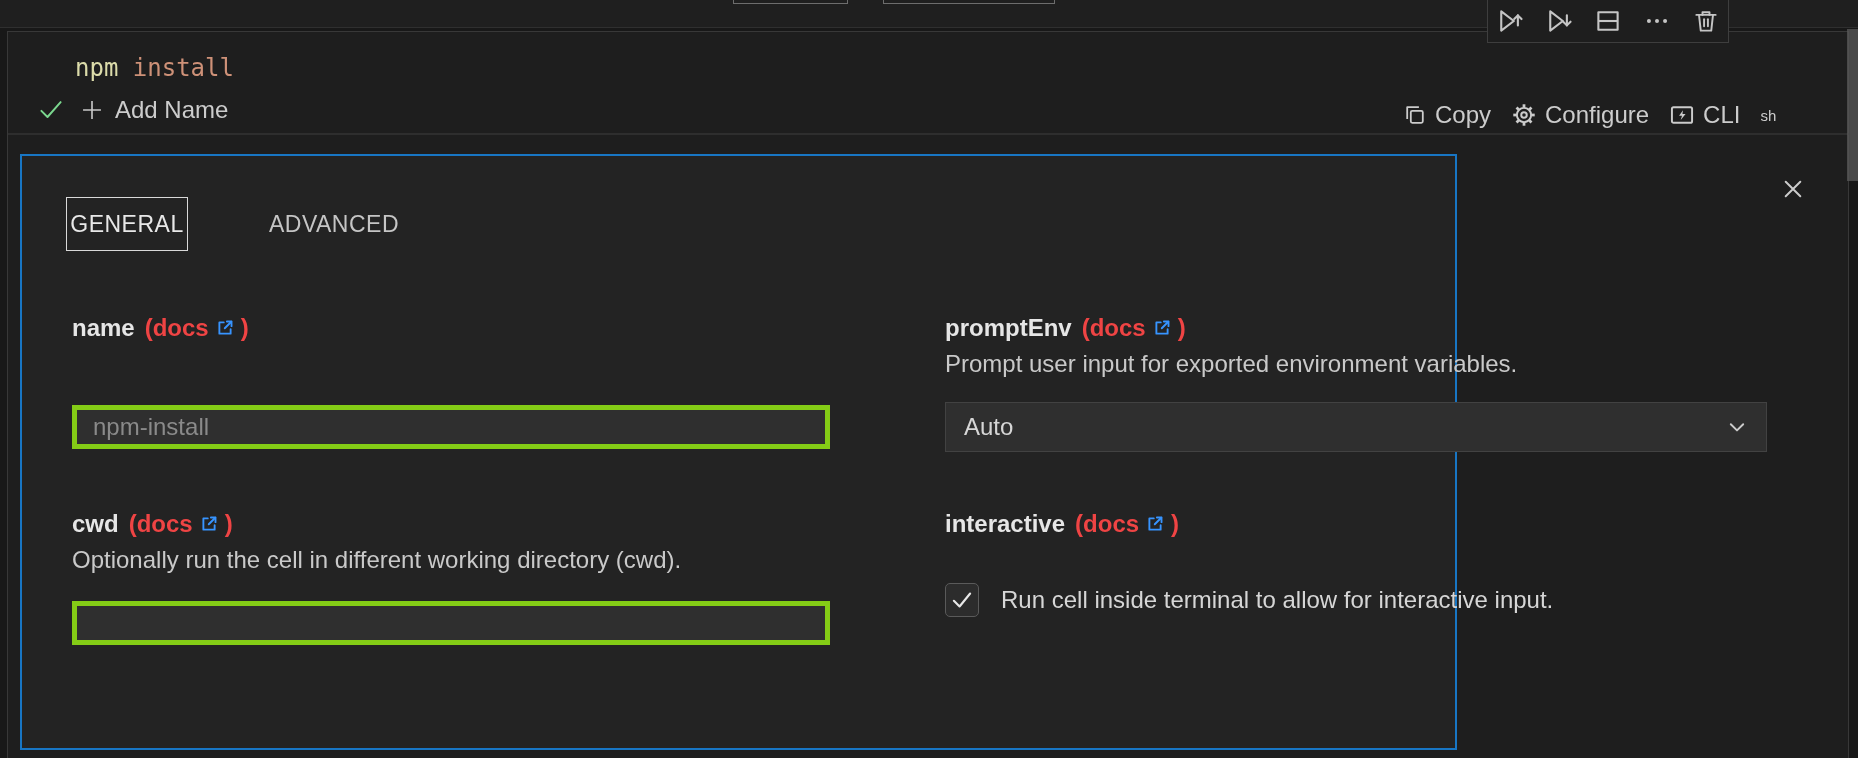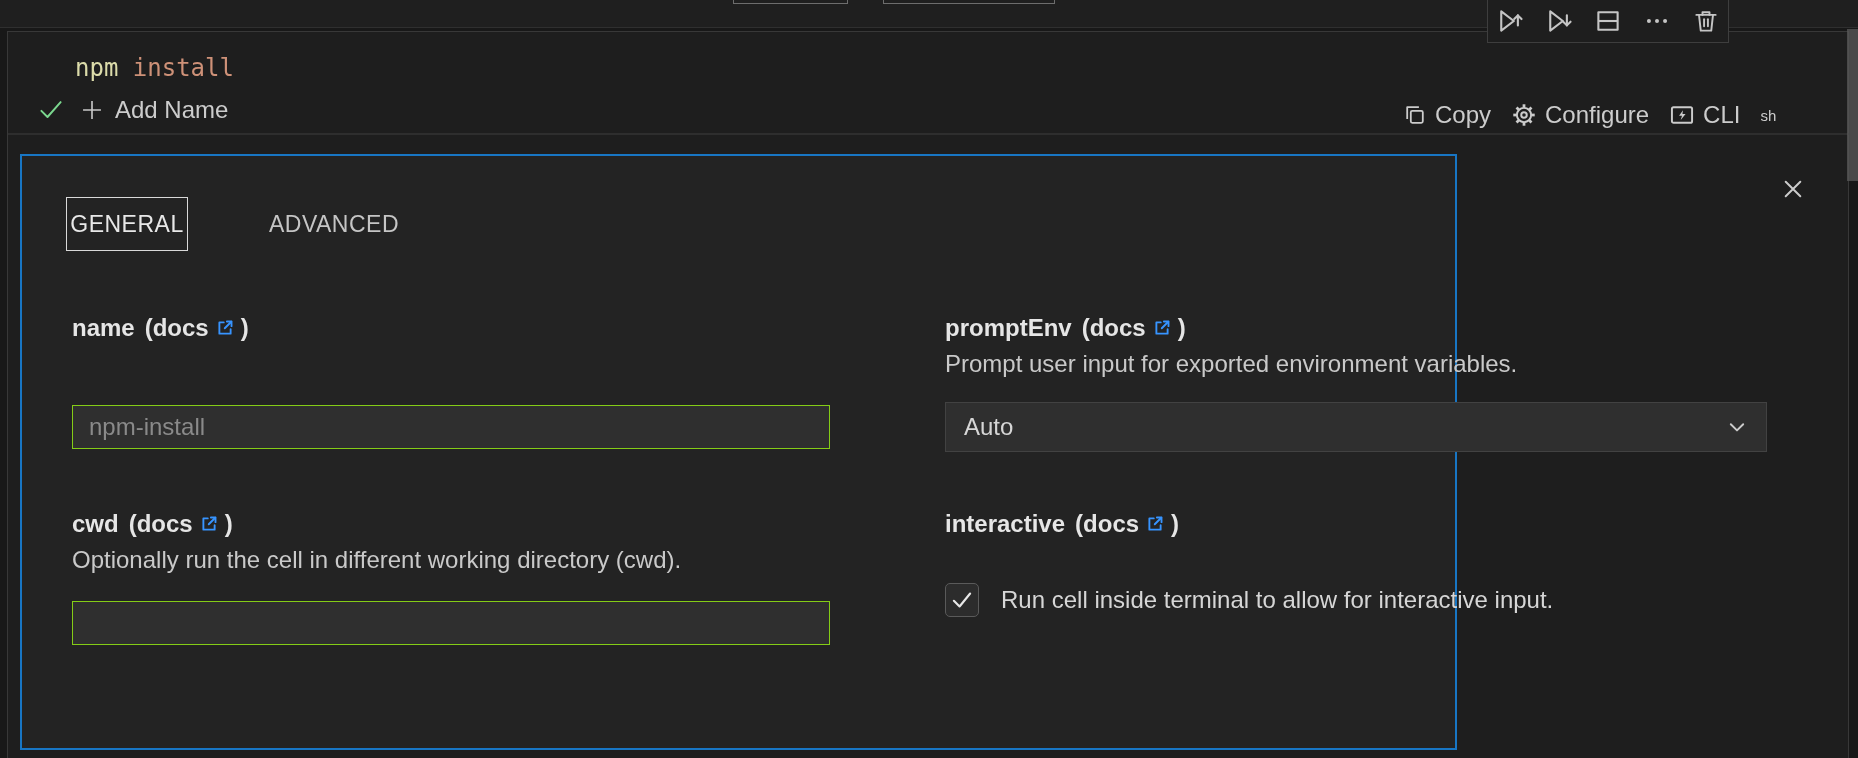--- a/index.html
+++ b/index.html
@@ -42,23 +42,23 @@
   .dialog { position:absolute; left:19px; top:155px; width:1437px; height:596px;
     background:#232323; border:2px solid #1876c4; }
   .close-btn { position:absolute; left:1752px; top:14px; width:38px; height:38px;
     display:flex; align-items:center; justify-content:center; cursor:pointer; }
   .tab { position:absolute; top:41px; height:54px; display:flex; align-items:center; justify-content:center;
     font-size:23px; letter-spacing:.5px; cursor:pointer; }
   .tab.general { left:44px; width:122px; border:1px solid #d9d9d9; color:#e8e8e8; }
   .tab.advanced { left:229px; width:166px; color:#c5c5c5; }
   .flabel-row { position:absolute; height:32px; display:flex; align-items:center; gap:10px; white-space:nowrap; }
   .flabel { font-size:24px; font-weight:bold; color:#e6e6e6; }
-  .docs { display:flex; align-items:center; gap:6px; font-size:24px; font-weight:bold; color:#e5e5e5; cursor:pointer; text-decoration:none; }
+  .docs { display:flex; align-items:center; gap:6px; font-size:24px; font-weight:bold; color:#ef4444; cursor:pointer; text-decoration:none; }
   .fdesc { position:absolute; font-size:24px; color:#c9c9c9; white-space:nowrap; }
-  .finput { position:absolute; width:758px; height:44px; background:#2f2f2f; border:1px solid #84cc16;
+  .finput { position:absolute; width:758px; height:44px; background:#2f2f2f; border:5px solid #84cc16;
     color:#cccccc; font-size:24px; font-family:"Liberation Sans", sans-serif; padding:16px 16px; outline:none; }
   .finput::placeholder { color:#8a8a8a; opacity:1; }
   .fselect { position:absolute; left:923px; width:822px; height:50px; background:#2f2f2f; border:1px solid #424242;
     display:flex; align-items:center; padding:0 18px; font-size:24px; color:#d6d6d6; cursor:pointer; }
   .fselect .chev { margin-left:auto; }
   .check-row { position:absolute; left:923px; display:flex; align-items:center; gap:22px; height:40px; }
   .checkbox { width:34px; height:34px; background:#2c2c2c; border:1px solid #5a5a5a; border-radius:5px;
     display:flex; align-items:center; justify-content:center; cursor:pointer; }
   .check-label { font-size:24px; color:#d6d6d6; white-space:nowrap; }
   svg { display:block; }

